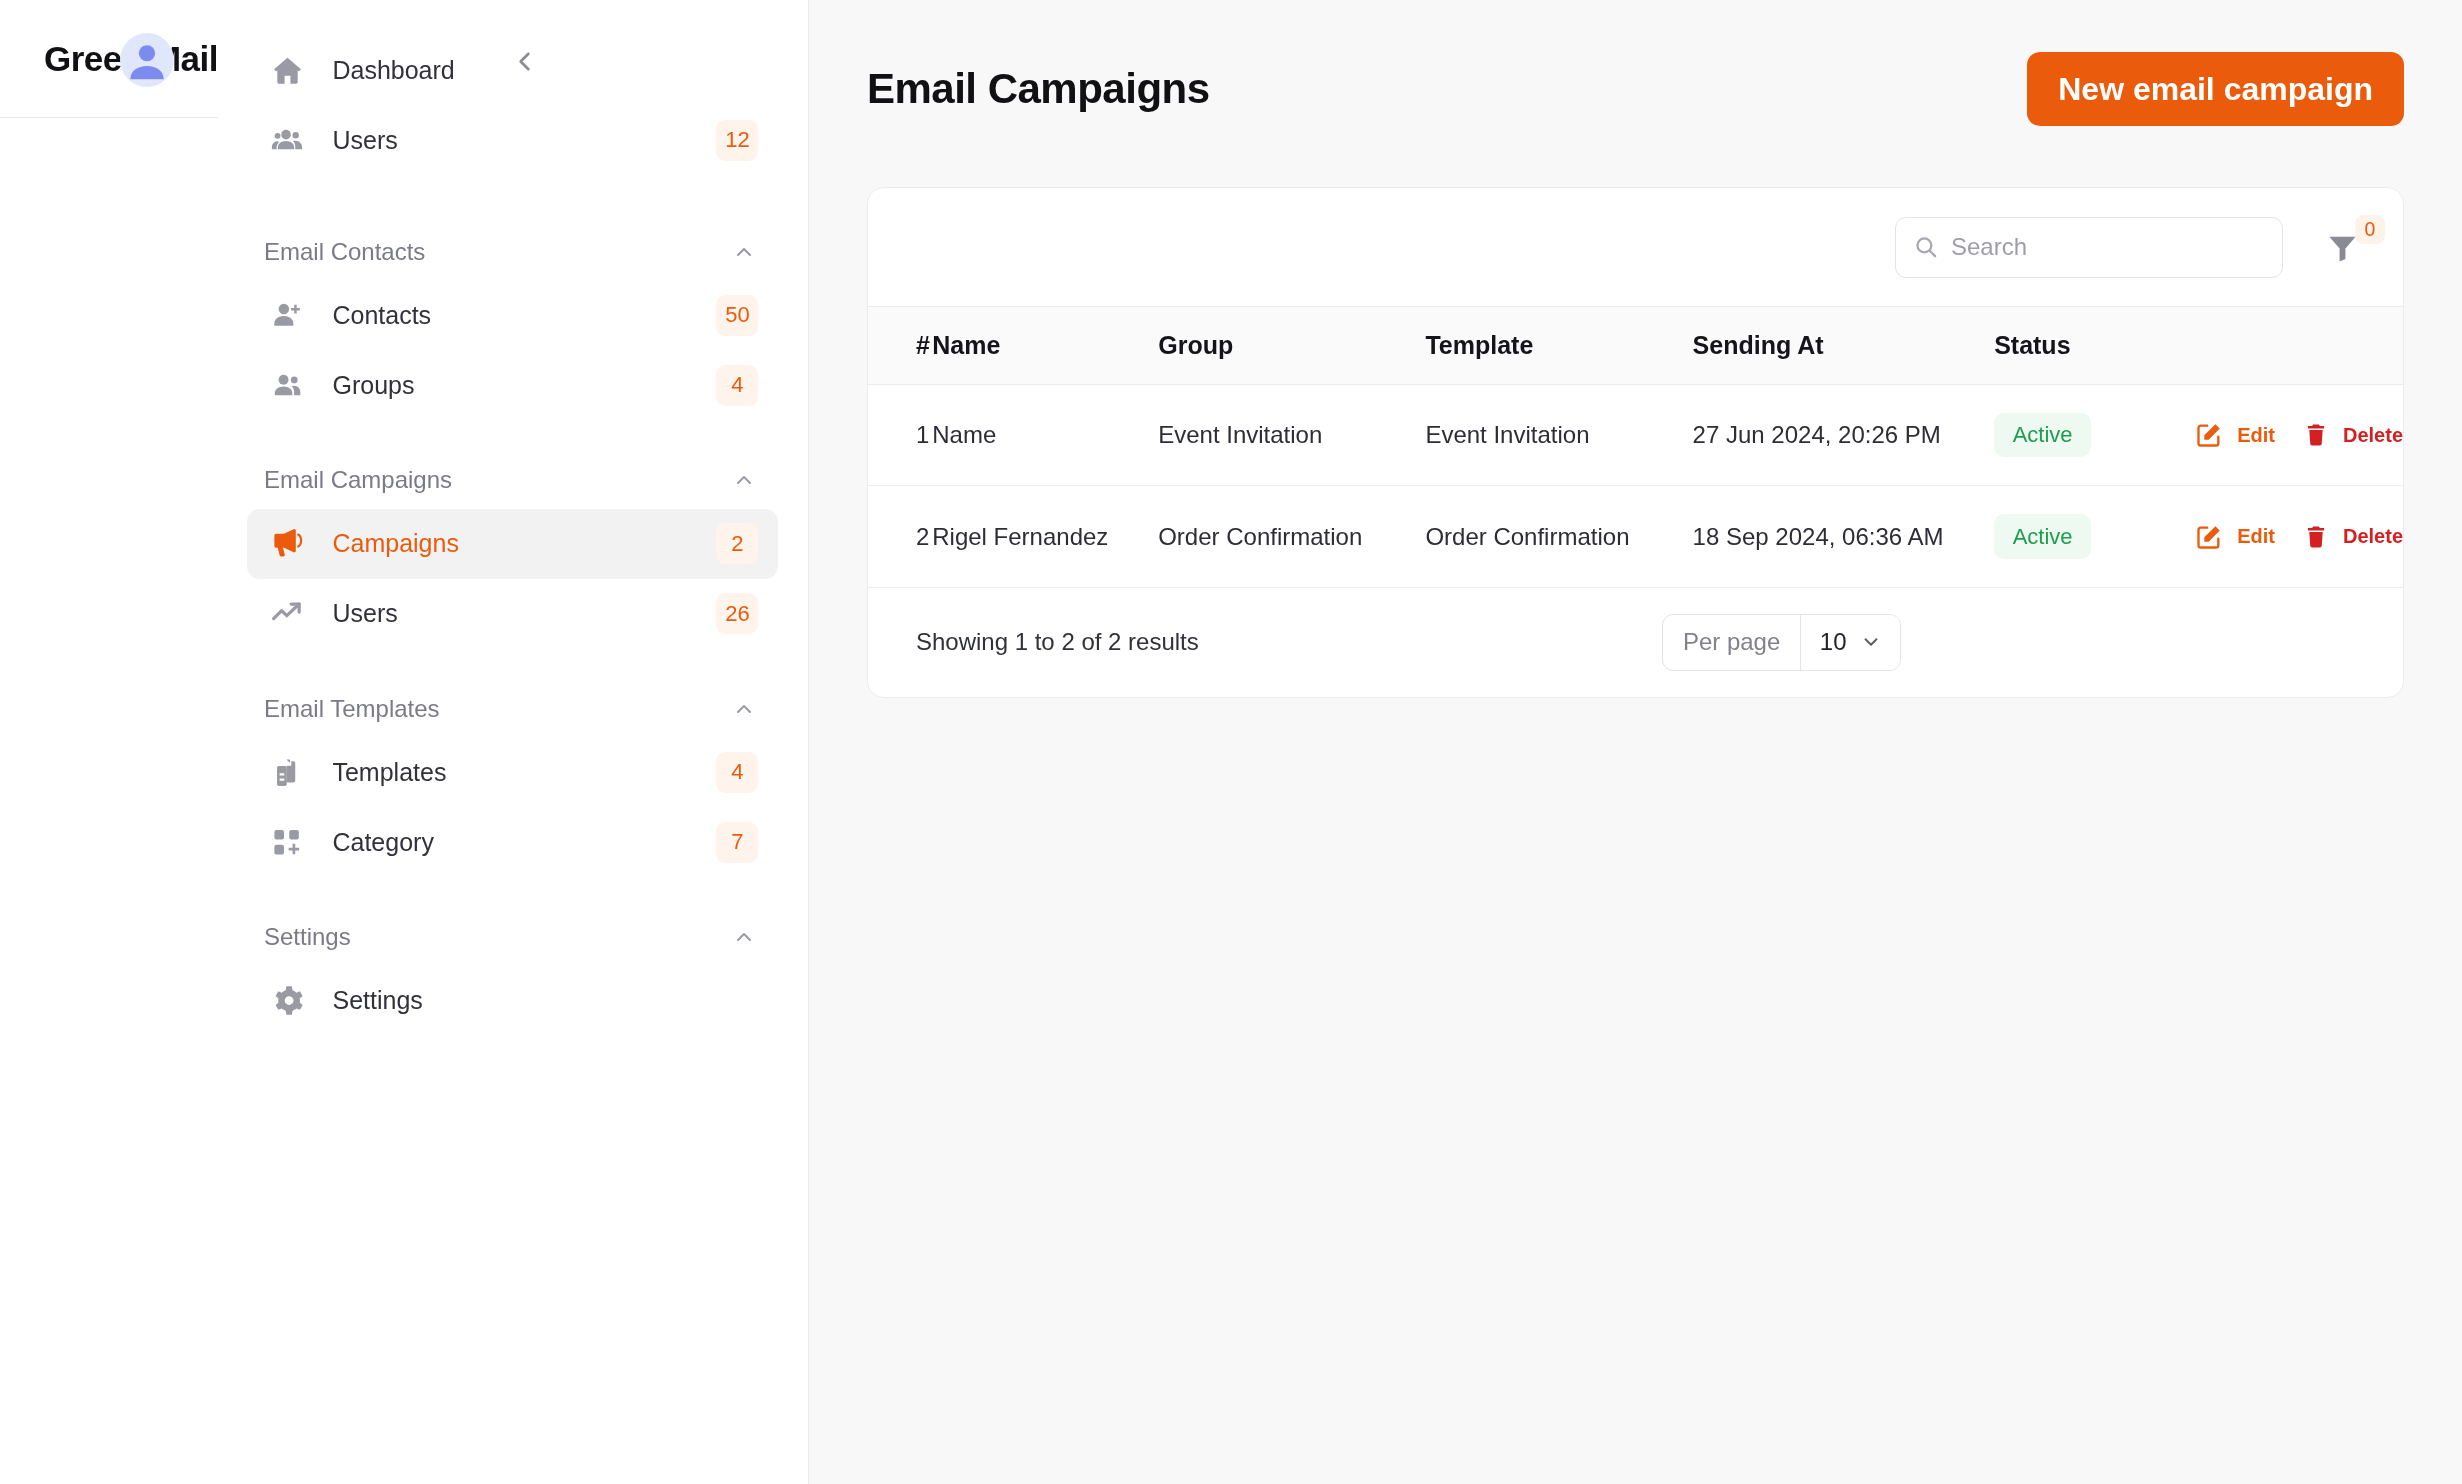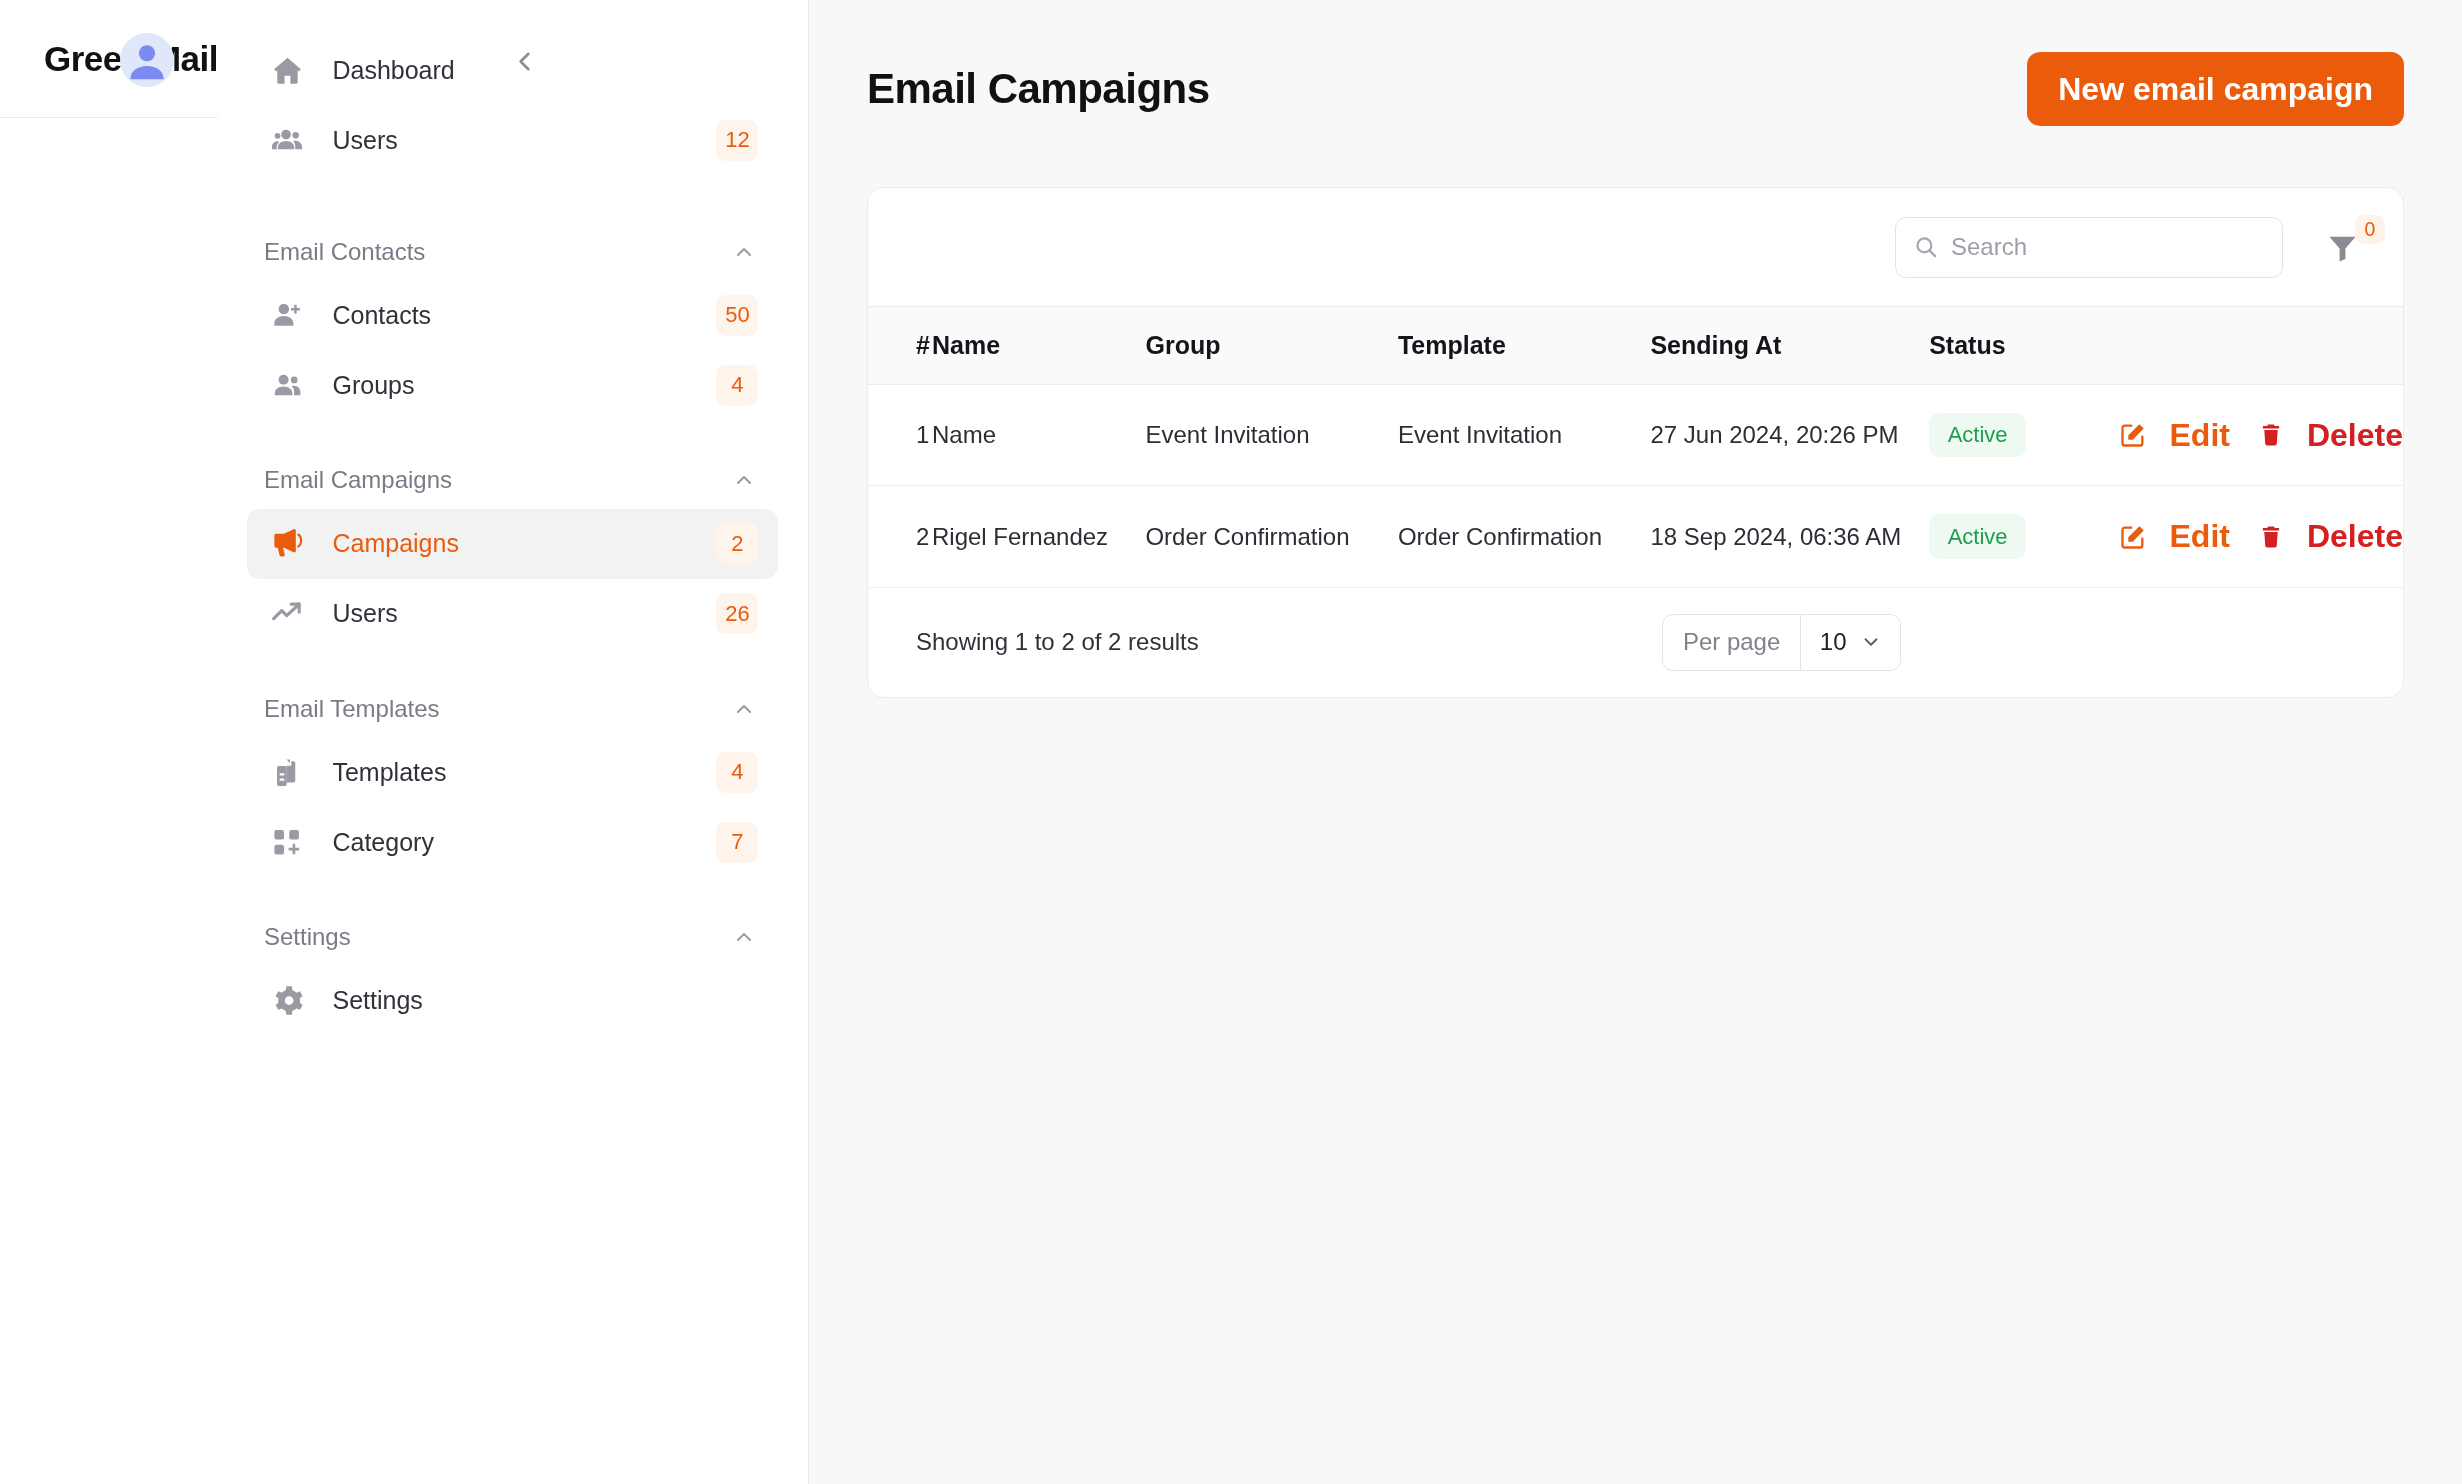--- a/index.html
+++ b/index.html
@@ -182,22 +182,22 @@
 
   .status-badge {
     display: inline-flex; align-items: center; justify-content: center;
     background: #eefaf1; color: #1f9d4e;
     font-size: 22px;
     border-radius: 10px;
     padding: 9.2px 18.5px;
   }
   .actions { display: flex; align-items: center; gap: 28px; }
   .action {
-    display: flex; align-items: center; gap: 23px;
-    font-size: 32px; font-weight: bold;
+    display: flex; align-items: center; gap: 14px;
+    font-size: 20px; font-weight: bold;
     cursor: pointer;
   }
   .action.edit   { color: #ea5b0c; }
   .action.delete { color: #d42020; }
 
   .card-footer {
     height: 109px;
     display: flex; align-items: center;
     padding: 0 48px;
   }

